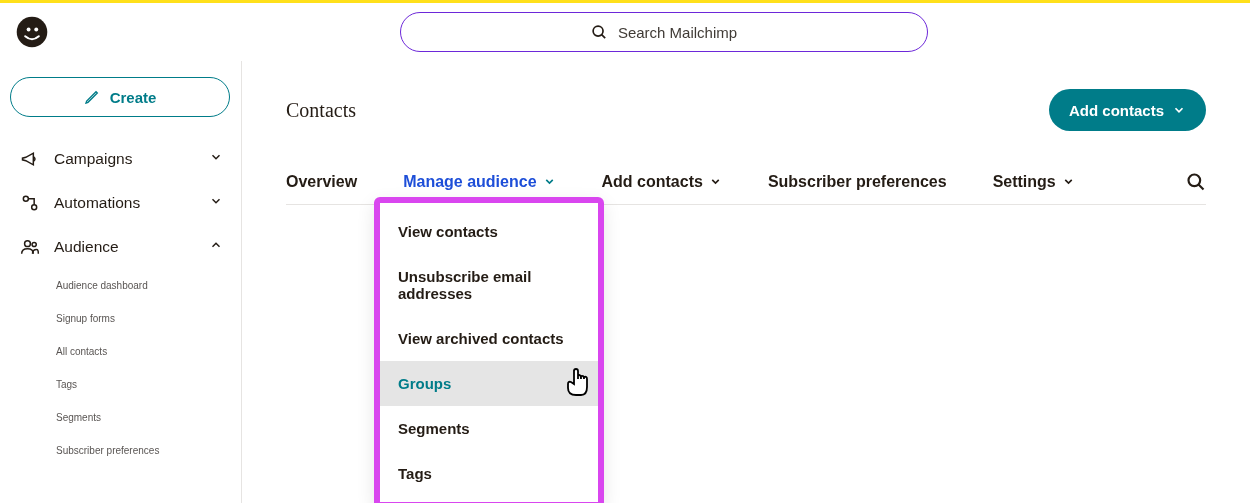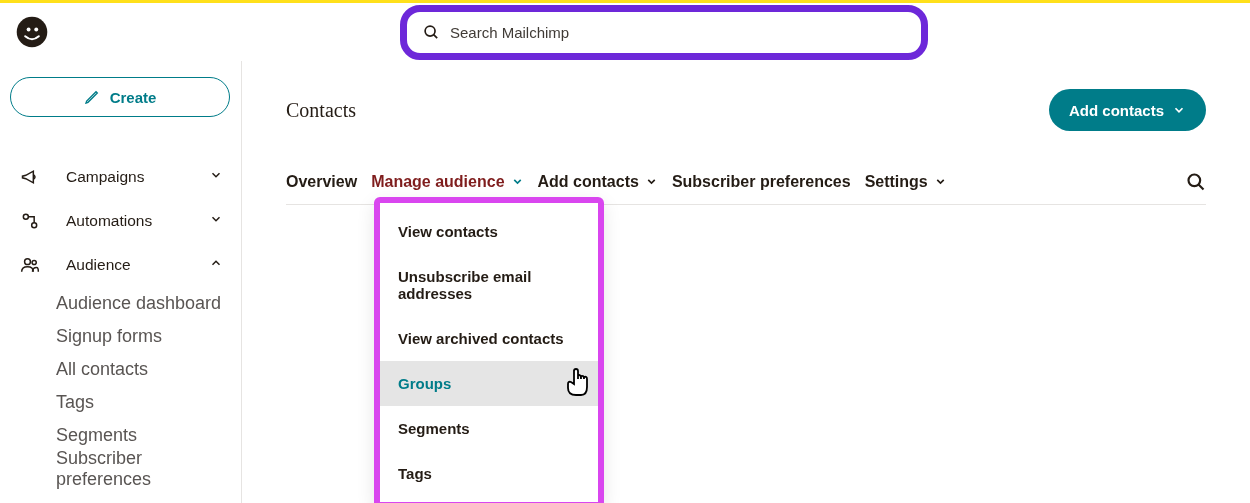--- a/index.html
+++ b/index.html
@@ -29,27 +29,28 @@
     height: 40px;
     display: flex;
     align-items: center;
     justify-content: center;
   }
   .search-wrap {
     margin-left: 348px;
   }
   .search {
     width: 528px;
-    height: 55px;
-    border: 7px solid #6d28d9;
+    height: 40px;
+    border: 1px solid #6d28d9;
     border-radius: 20px;
     display: flex;
     align-items: center;
     padding: 0 16px;
     color: #595959;
+    justify-content: center;
   }
   .search svg { margin-right: 10px; flex-shrink:0;}
   .search span { font-size: 15px; color:#403b36;}
   .layout {
     display: flex;
     height: calc(100% - 61px);
   }
   .sidebar {
     width: 242px;
     border-right: 1px solid #e6e4e2;
@@ -62,49 +63,48 @@
     border-radius: 20px;
     background: #fff;
     color: #007c89;
     font-weight: 600;
     font-size: 15px;
     display: flex;
     align-items: center;
     justify-content: center;
     gap: 10px;
     cursor: pointer;
-    margin-bottom: 38px;
+    margin-bottom: 20px;
   }
   .nav-item {
     display: flex;
     align-items: center;
     height: 44px;
     padding: 0 8px;
     font-size: 15.5px;
     font-weight: 500;
     color: #241c15;
     cursor: pointer;
-    gap: 12px;
   }
   .nav-item .nav-icon {
     width: 24px;
     display:flex;
     align-items:center;
     justify-content:center;
     margin-right: 12px;
   }
   .nav-item .spacer { flex: 1; }
   .nav-sub {
     padding-left: 46px;
   }
   .nav-sub-item {
     height: 33px;
     display: flex;
     align-items: center;
-    font-size: 18px;
+    font-size: 10px;
     color: #595553;
     cursor: pointer;
   }
   .main {
     flex: 1;
     padding: 28px 44px 0 44px;
     position: relative;
   }
   .header-row {
     display: flex;
@@ -128,35 +128,35 @@
     font-size: 15px;
     font-weight: 600;
     display: flex;
     align-items: center;
     gap: 8px;
     cursor: pointer;
   }
   .tabs {
     display: flex;
     align-items: center;
-    gap: 14px;
+    gap: 46px;
     border-bottom: 1px solid #e6e4e2;
     height: 46px;
   }
   .tab {
     font-size: 16px;
     font-weight: 600;
     color: #241c15;
     display: flex;
     align-items: center;
     gap: 6px;
     cursor: pointer;
     height: 100%;
   }
-  .tab.active { color: #7f1d1d; }
+  .tab.active { color: #1d4ed8; }
   .tab .chev { display:flex; align-items:center;}
   .tabs .spacer { flex:1; }
   .dropdown {
     position: absolute;
     left: 374px;
     top: 197px;
     width: 230px;
     background: #fff;
     border: 6px solid #d946ef;
     border-radius: 6px;

